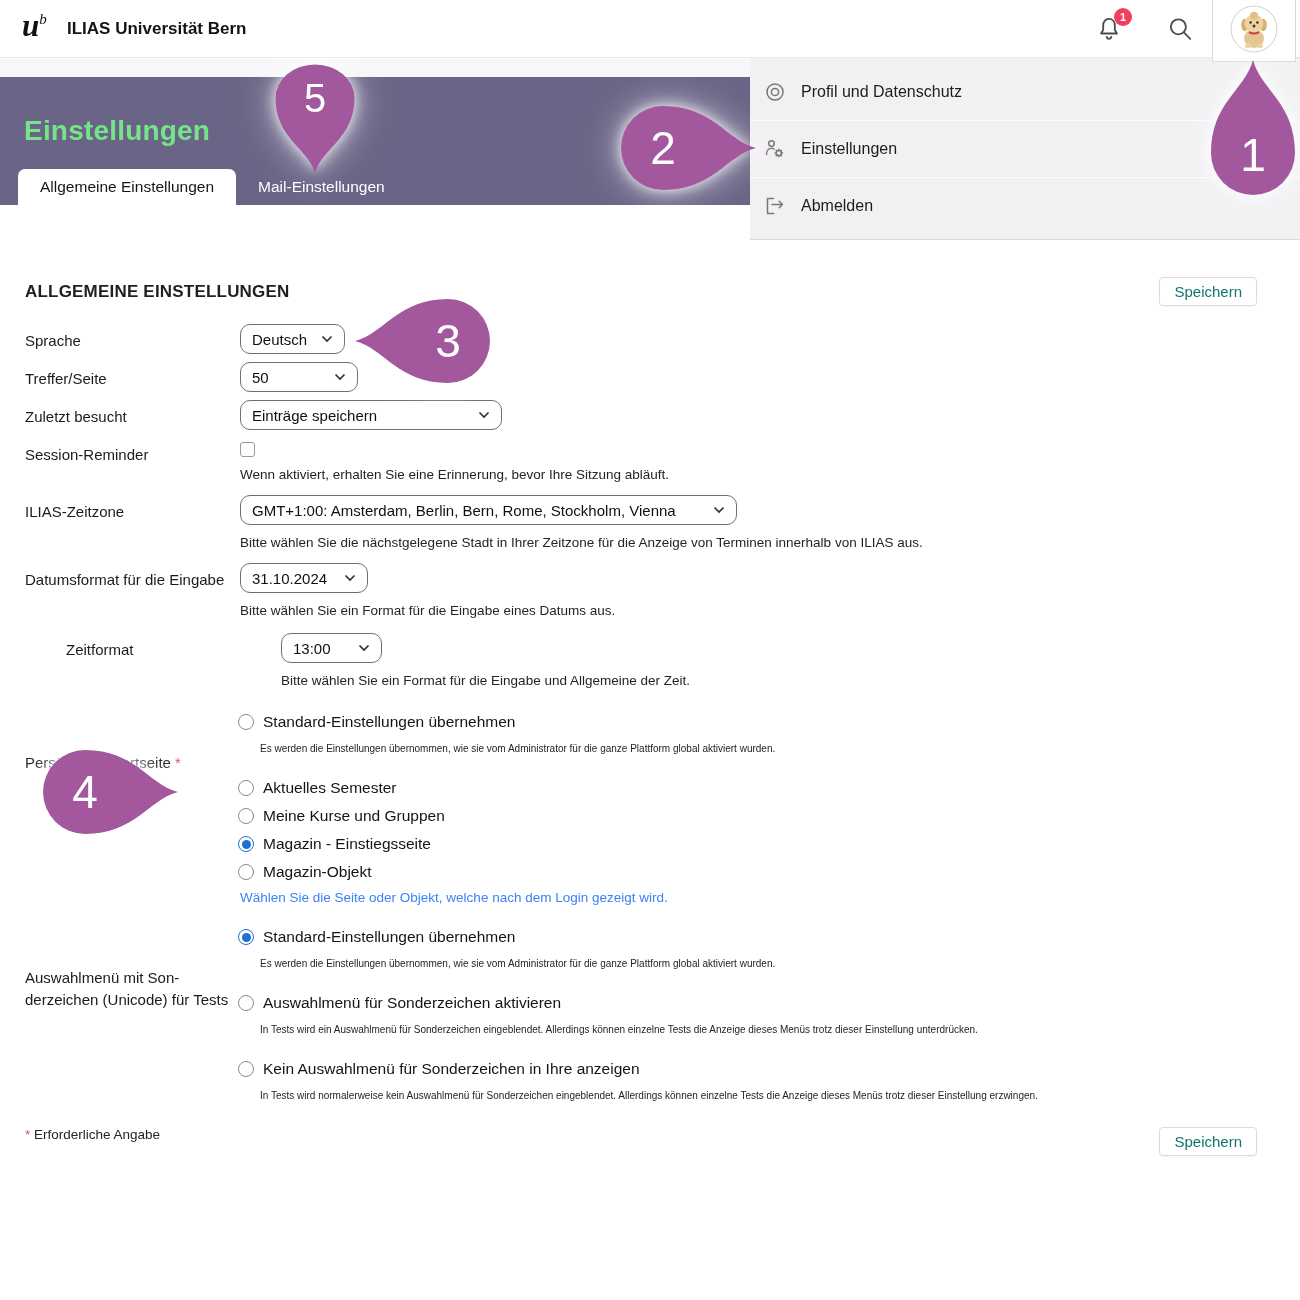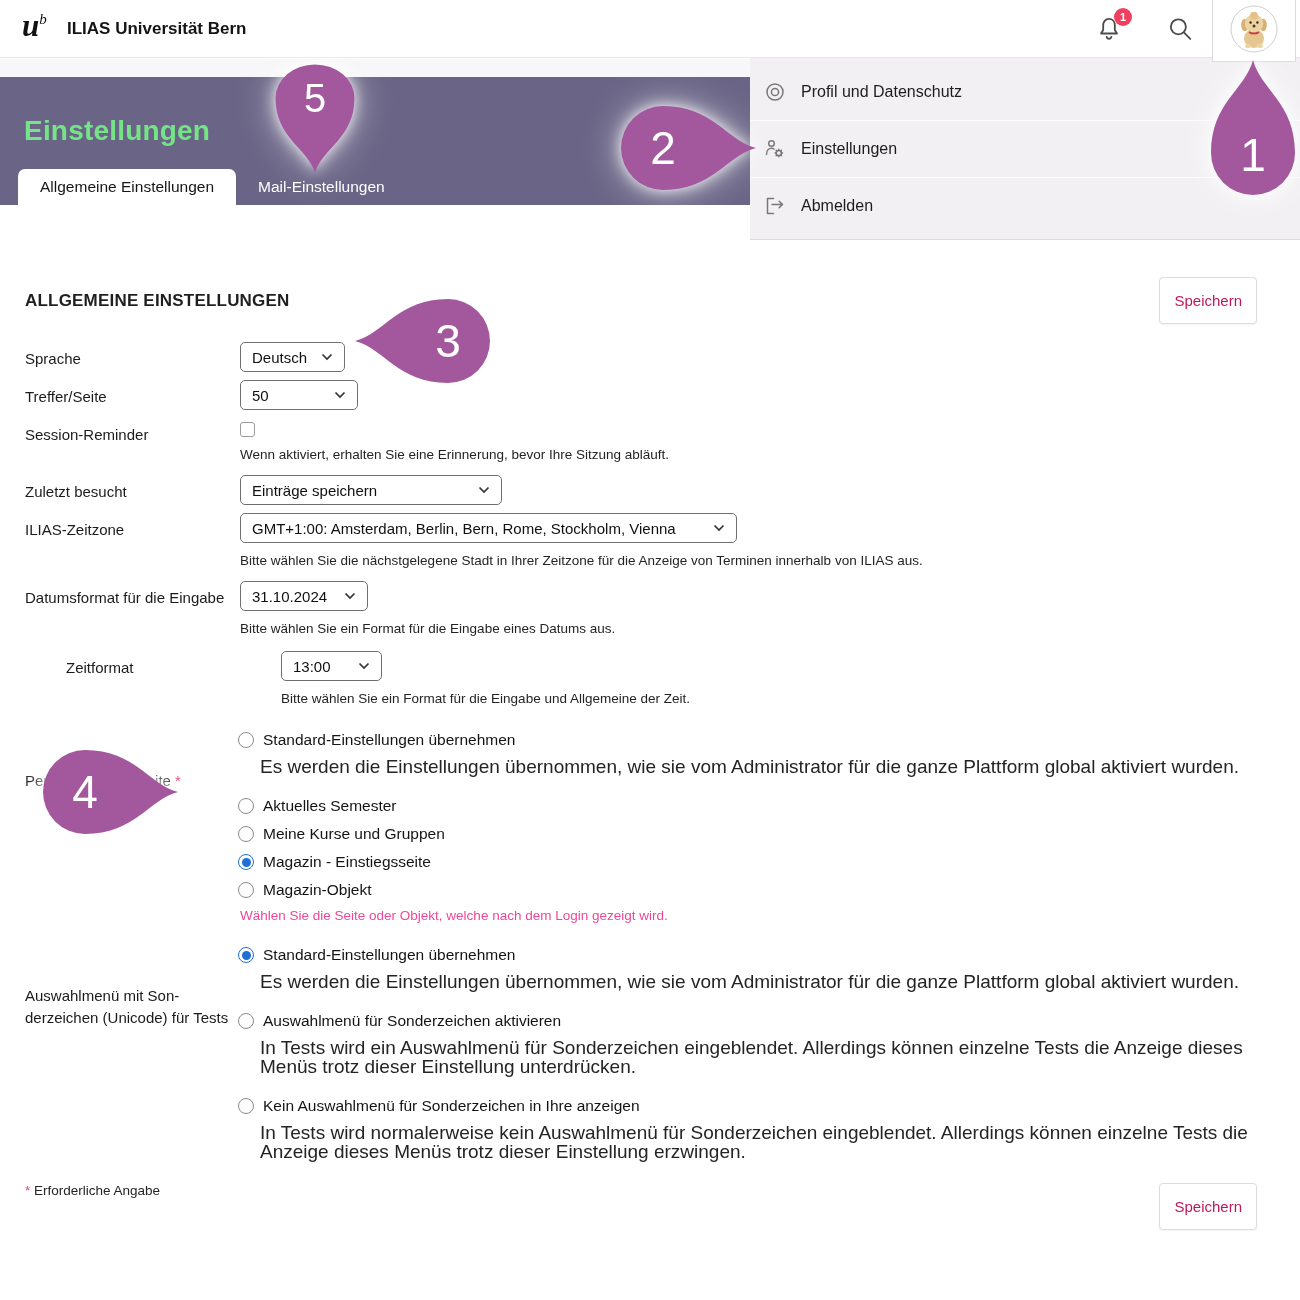--- a/index.html
+++ b/index.html
@@ -41,47 +41,47 @@
 
   
   .avatar-btn { position:absolute; left:1212px; top:0; width:84px; height:62px; background:#fff;
                 border:1px solid #dcdadc; border-top:none; z-index:7; display:flex;
                 align-items:center; justify-content:center; cursor:pointer; }
 
   
   .content { position:absolute; left:25px; top:205px; width:1232px; z-index:2; }
   .hrow { display:flex; justify-content:space-between; align-items:center; margin-top:72px; }
   .form-heading { font-size:17px; font-weight:700; color:#1f1f1f; letter-spacing:.2px; }
-  .btn { background:#fff; border:1px solid #dcdcdc; border-radius:4px; padding:14px 14px;
-         font-size:15px; color:#be185d; font-family:inherit; cursor:pointer;
+  .btn { background:#fff; border:1px solid #dcdcdc; border-radius:4px; padding:5px 14px;
+         font-size:15px; color:#0f766e; font-family:inherit; cursor:pointer;
          box-shadow:0 1px 2px rgba(0,0,0,.05); }
 
   form { display:block; margin-top:18px; }
   .row { display:flex; margin-bottom:8px; }
   .row .lbl { width:215px; flex:none; padding-top:6px; font-size:15px; color:#1b1b1b; line-height:22px; }
   .row .ctl { flex:1; min-width:0; }
   .grp .lbl { padding-top:2px;margin-top:39px; }
 
   .sel { display:flex; align-items:center; justify-content:space-between; height:30px;
-         border:1px solid #6f6f6f; border-radius:5px; background:#fff; padding:0 11px;
+         border:1px solid #6f6f6f; border-radius:10px; background:#fff; padding:0 11px;
          font-size:15px; color:#101010; cursor:pointer; }
   .sel .chev { display:flex; margin-left:12px; }
   .help { font-size:13.5px; color:#242424; line-height:17px; margin-top:9px; }
 
   .checkbox { width:15px; height:15px; border:1px solid #9a9a9a; border-radius:3px;
               background:#fff; margin-top:4px; cursor:pointer; }
 
   .opt { display:flex; align-items:flex-start; margin-bottom:6px; cursor:pointer; }
   .optlbl { font-size:15.5px; color:#141414; line-height:22px; }
   .radio { width:16px; height:16px; border-radius:50%; border:1px solid #8b8b8b; background:#fff;
            margin:3px 9px 0 -2px; flex:none; position:relative; }
   .radio.sel-on { border:1.5px solid #1f6fd4; }
   .radio.sel-on::after { content:""; position:absolute; inset:2.5px; border-radius:50%; background:#1f6fd4; }
-  .opt-help { font-size:19px; color:#242424; line-height:19px; margin:0 0 19px 20px; max-width:1000px; }
-  .grp-help { font-size:13.5px; color:#ec4899; line-height:17px; margin-top:2px; }
+  .opt-help { font-size:10px; color:#242424; line-height:19px; margin:0 0 19px 20px; max-width:1000px; }
+  .grp-help { font-size:13.5px; color:#3b82f6; line-height:17px; margin-top:2px; }
   .grp2 { margin-top:20px; }
 
   .footer-row { display:flex; justify-content:space-between; margin-top:22px; }
   .req-note { font-size:13.5px; color:#242424; }
   .req { color:#e0457b; }
 
   
   .row.mb12 { margin-bottom:12px; }
   .row.mb14 { margin-bottom:14px; }
   .row.mb22 { margin-bottom:22px;margin-left:41px; }
@@ -219,39 +219,39 @@
           <span>50</span>
           <span class="chev">
               <svg width="12" height="8" viewBox="0 0 12 8">
                 <path d="M1.5 1.5 L6 6 L10.5 1.5" fill="none" stroke="#333" stroke-width="1.7"></path>
               </svg>
             </span>
         </div>
       </div>
     </div>
 
+    <div class="row">
+      <div class="lbl">Zuletzt besucht</div>
+      <div class="ctl">
+        <div class="sel" style="width:262px;">
+          <span>Einträge speichern</span>
+          <span class="chev">
+              <svg width="12" height="8" viewBox="0 0 12 8">
+                <path d="M1.5 1.5 L6 6 L10.5 1.5" fill="none" stroke="#333" stroke-width="1.7"></path>
+              </svg>
+            </span>
+        </div>
+      </div>
+    </div>
+
     <div class="row mb12">
       <div class="lbl">Session-Reminder</div>
       <div class="ctl">
         <div class="checkbox"></div>
         <div class="help">Wenn aktiviert, erhalten Sie eine Erinnerung, bevor Ihre Sitzung abläuft.</div>
-      </div>
-    </div>
-
-    <div class="row">
-      <div class="lbl">Zuletzt besucht</div>
-      <div class="ctl">
-        <div class="sel" style="width:262px;">
-          <span>Einträge speichern</span>
-          <span class="chev">
-              <svg width="12" height="8" viewBox="0 0 12 8">
-                <path d="M1.5 1.5 L6 6 L10.5 1.5" fill="none" stroke="#333" stroke-width="1.7"></path>
-              </svg>
-            </span>
-        </div>
       </div>
     </div>
 
     <div class="row mb12">
       <div class="lbl">ILIAS-Zeitzone</div>
       <div class="ctl">
         <div class="sel" style="width:497px;">
           <span>GMT+1:00: Amsterdam, Berlin, Bern, Rome, Stockholm, Vienna</span>
           <span class="chev">
               <svg width="12" height="8" viewBox="0 0 12 8">

